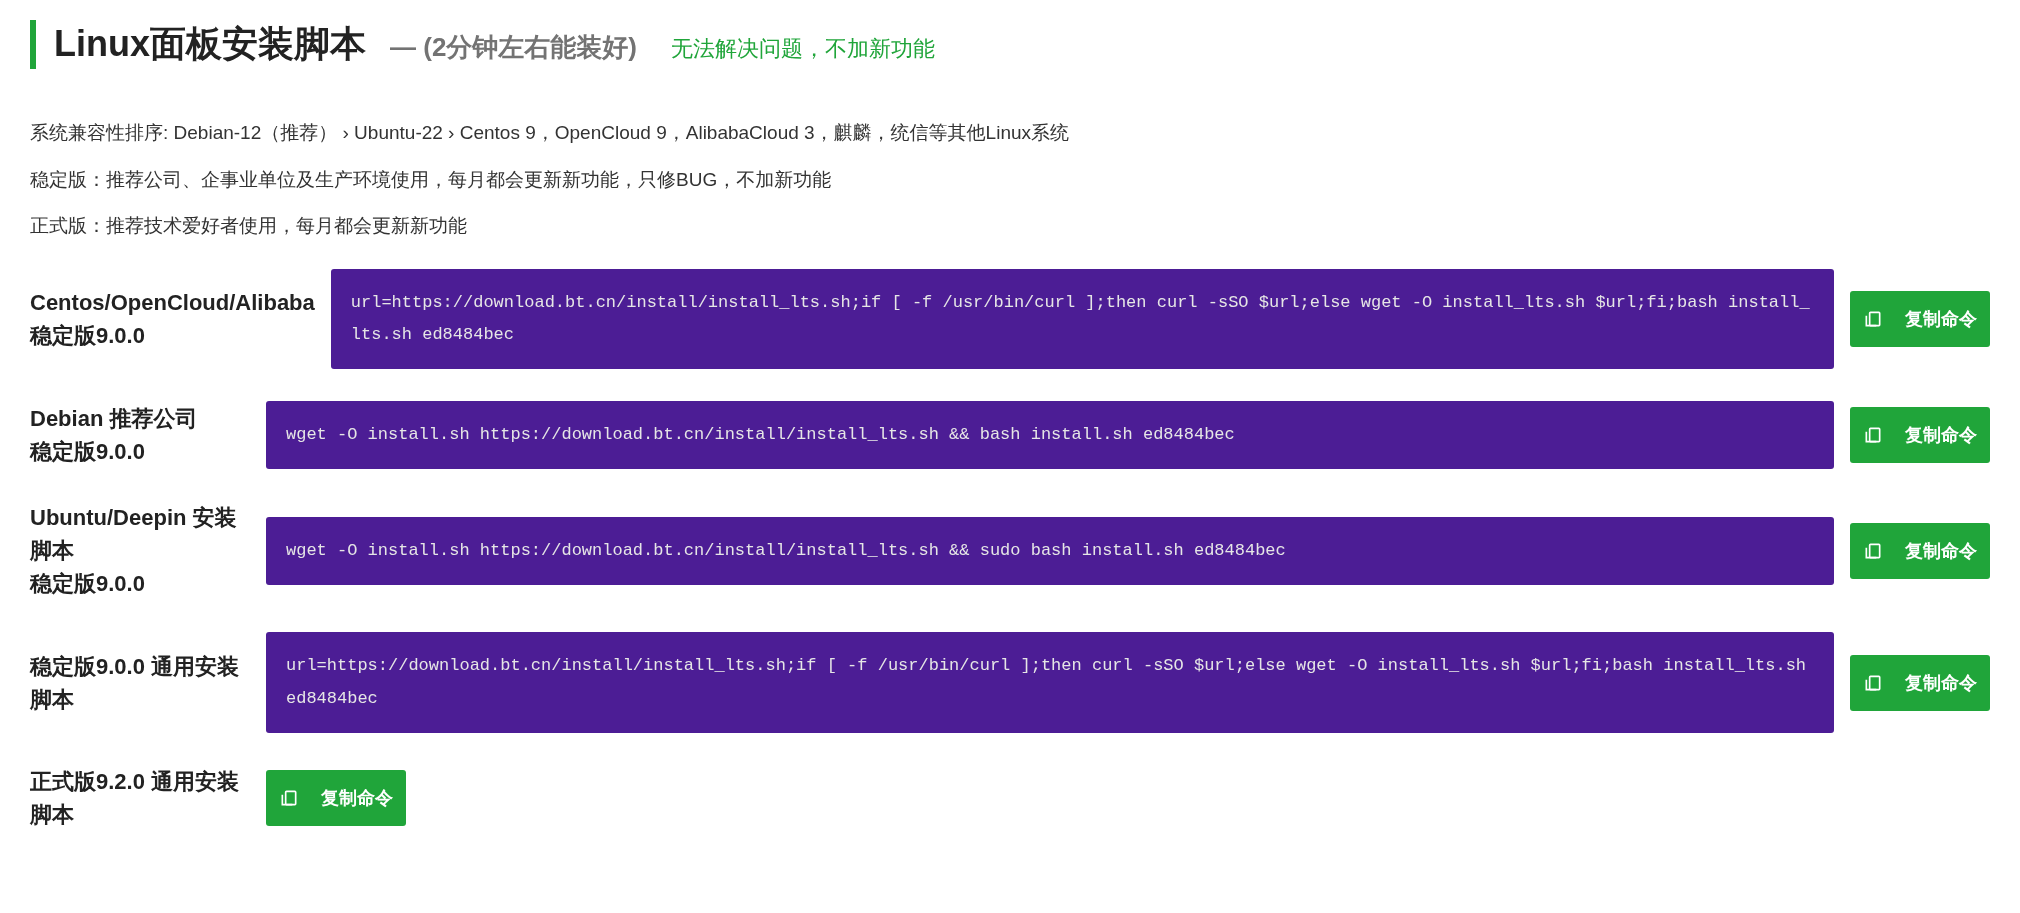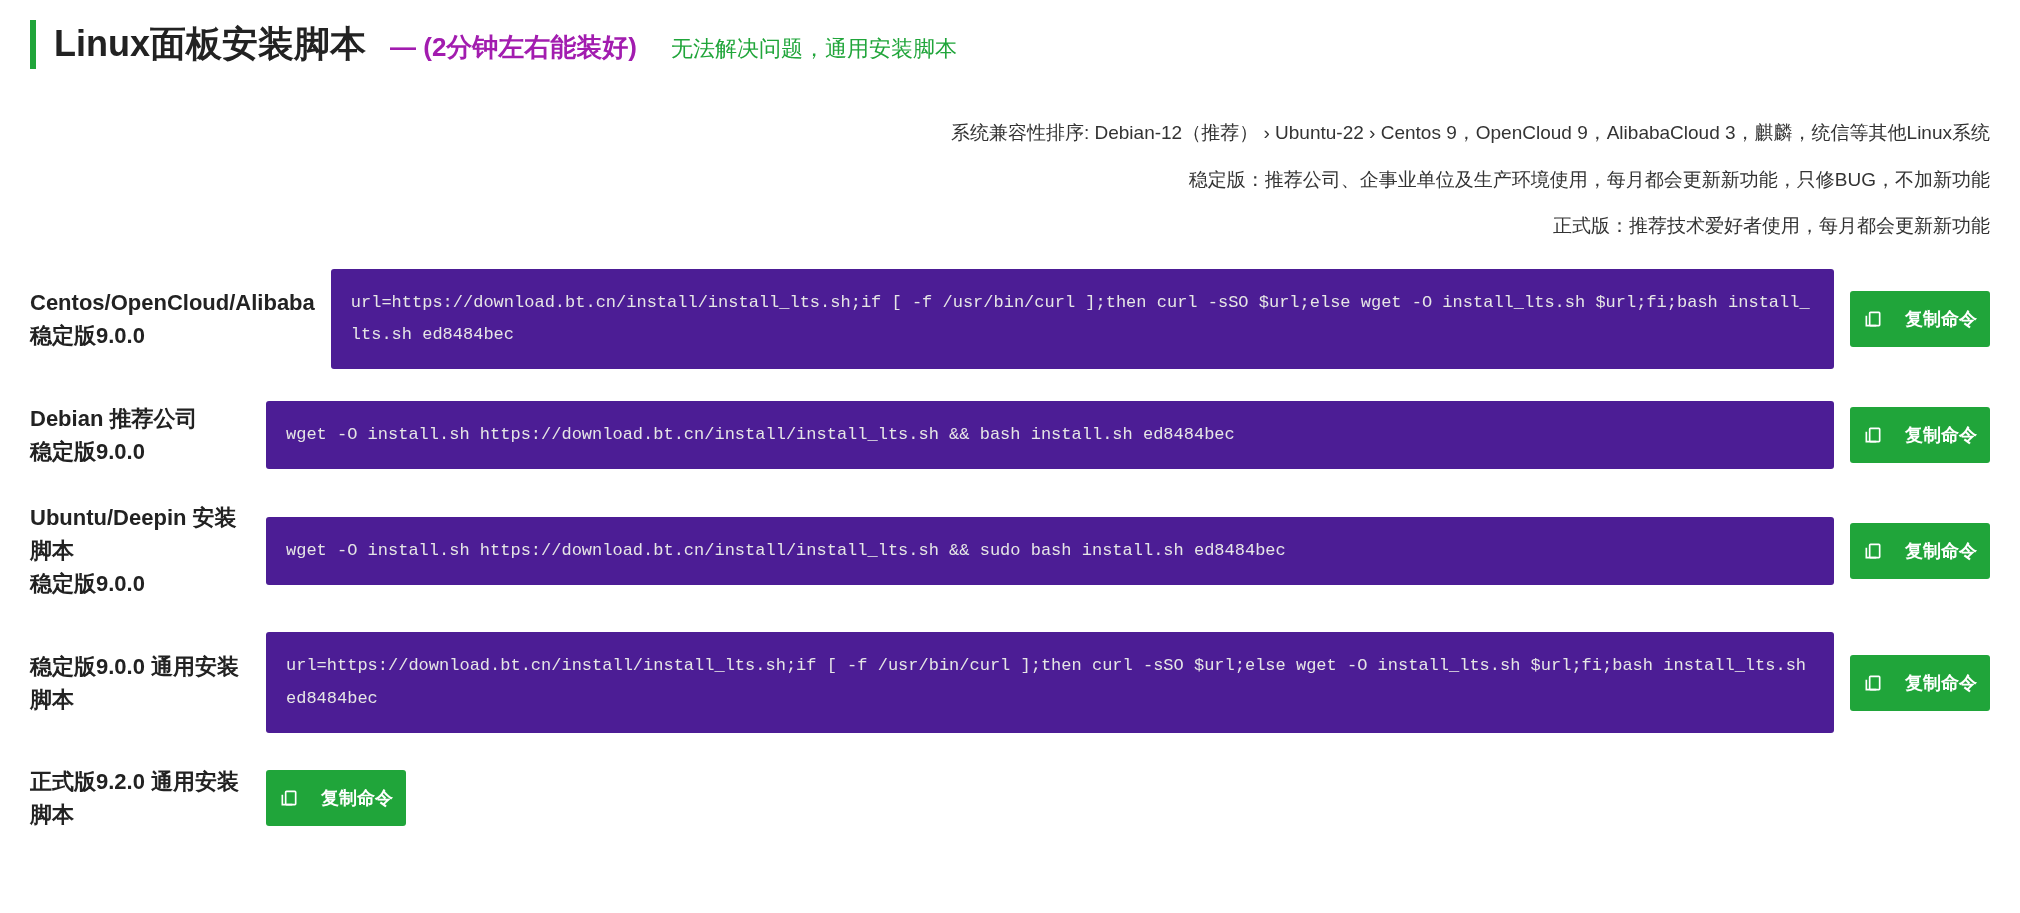--- a/index.html
+++ b/index.html
@@ -23,34 +23,33 @@
       padding-left: 18px;
     }
     .title {
       font-size: 36px;
       font-weight: 700;
       color: #222;
     }
     .subtitle {
       font-size: 26px;
       font-weight: 600;
-      color: #a21caf;
+      color: #737373;
     }
     .help-link {
       font-size: 22px;
       color: #20a53a;
       text-decoration: none;
       margin-left: 16px;
     }
     .desc-line {
       font-size: 19px;
       color: #333;
       margin-bottom: 18px;
       line-height: 1.5;
-      text-align: right;
     }
     .scripts { margin-top: 28px; }
     .script-row {
       display: flex;
       align-items: center;
       gap: 16px;
       margin-bottom: 32px;
     }
     .script-label {
       flex: 0 0 220px;
@@ -89,21 +88,21 @@
     .copy-btn svg { width: 20px; height: 20px; }
   </style>
 </head>
 <body>
 
 <div class="header">
   <div class="title-wrap">
     <h1 class="title">Linux面板安装脚本</h1>
     <span class="subtitle">— (2分钟左右能装好)</span>
   </div>
-  <a class="help-link" href="#">无法解决问题，通用安装脚本</a>
+  <a class="help-link" href="#">无法解决问题，不加新功能</a>
 </div>
 
 <p class="desc-line">系统兼容性排序: Debian-12（推荐）  ›  Ubuntu-22  ›  Centos 9，OpenCloud 9，AlibabaCloud 3，麒麟，统信等其他Linux系统</p>
 <p class="desc-line">稳定版：推荐公司、企事业单位及生产环境使用，每月都会更新新功能，只修BUG，不加新功能</p>
 <p class="desc-line">正式版：推荐技术爱好者使用，每月都会更新新功能</p>
 
 <div class="scripts">
 
   <div class="script-row">
     <div class="script-label">

